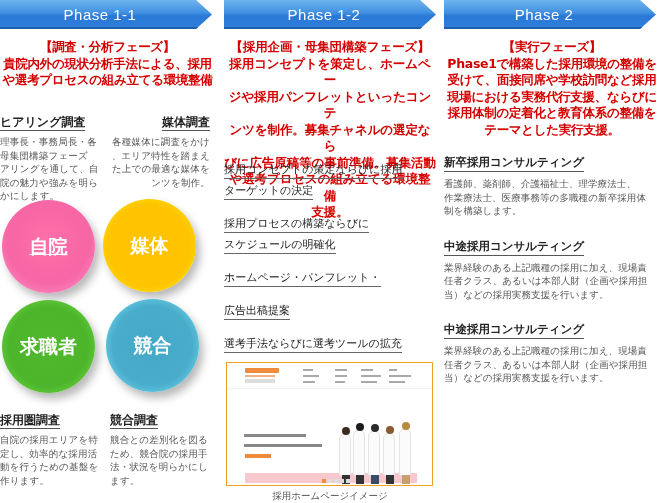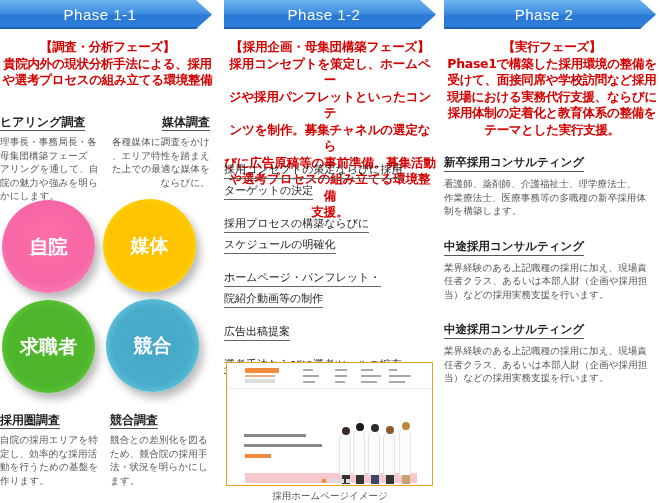--- a/index.html
+++ b/index.html
@@ -95,21 +95,21 @@
       <div>院の魅力や強みを明ら</div>
       <div>かにします。</div>
     </div>
   </div>
   <div class="grid2" style="left:110px; top:111px;text-align:right;">
     <div class="sub-title">媒体調査</div>
     <div class="sub-text">
       <div>各種媒体に調査をかけ</div>
       <div>、エリア特性を踏まえ</div>
       <div>た上での最適な媒体を</div>
-      <div>ならびに。</div>
+      <div>ンツを制作。</div>
     </div>
   </div>
 
   <div class="circle c-pink" style="left:2px; top:200px;text-decoration:underline;">自院</div>
   <div class="circle c-yellow" style="left:103px; top:199px;">媒体</div>
   <div class="circle c-green" style="left:2px; top:300px;">求職者</div>
   <div class="circle c-blue" style="left:106px; top:299px;">競合</div>
 
   <div class="grid2" style="left:0; top:409px;">
     <div class="sub-title">採用圏調査</div>
@@ -147,21 +147,20 @@
     <div class="step-block" style="margin-bottom:12px;">
       <span class="line"><span>採用コンセプトの策定ならびに採用</span></span>
       <span class="line"><span>ターゲットの決定</span></span>
     </div>
     <div class="step-block" style="margin-bottom:12px;">
       <span class="line"><span>採用プロセスの構築ならびに</span></span>
       <span class="line"><span>スケジュールの明確化</span></span>
     </div>
     <div class="step-block" style="margin-bottom:12px;">
       <span class="line"><span>ホームページ・パンフレット・</span></span>
-      <span class="line"><span>院紹介動画等の制作</span></span>
     </div>
     <div class="step-block" style="margin-bottom:12px;">
       <span class="line"><span>広告出稿提案</span></span>
     </div>
     <div class="step-block">
       <span class="line"><span>選考手法ならびに選考ツールの拡充</span></span>
     </div>
   </div>
 
   <div class="hp-frame">

